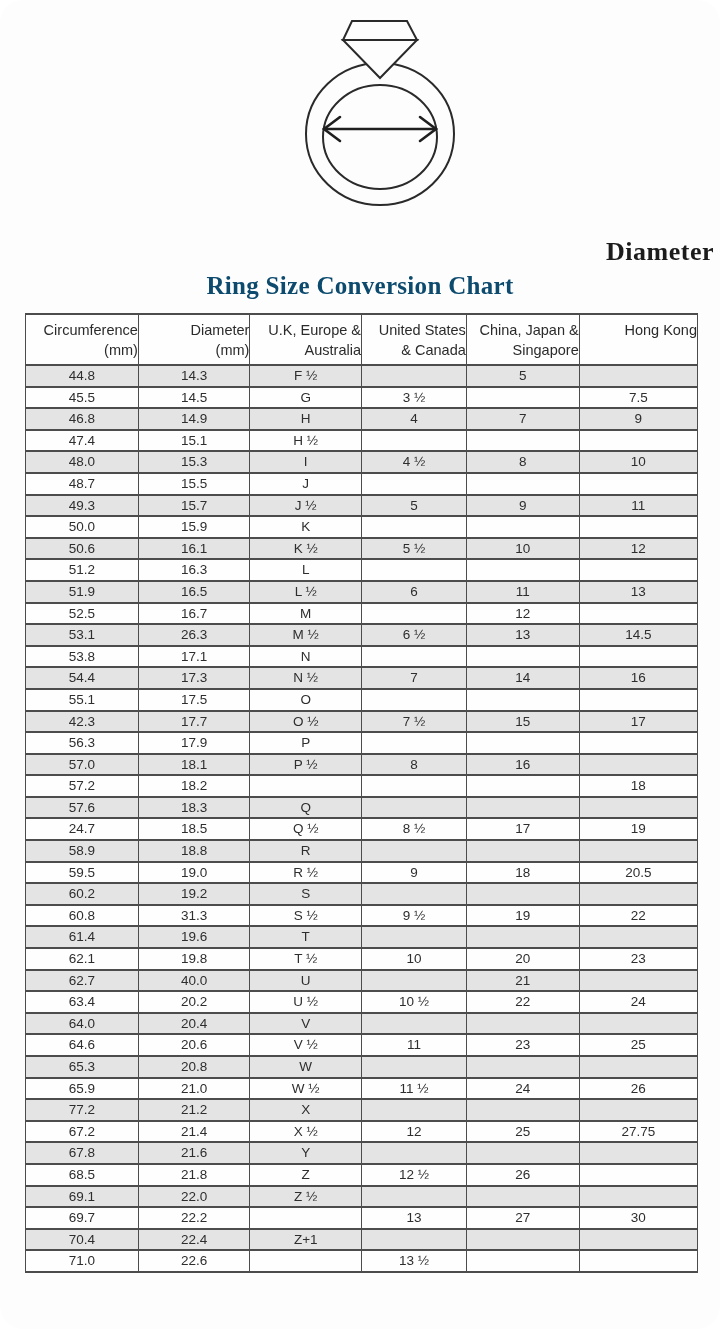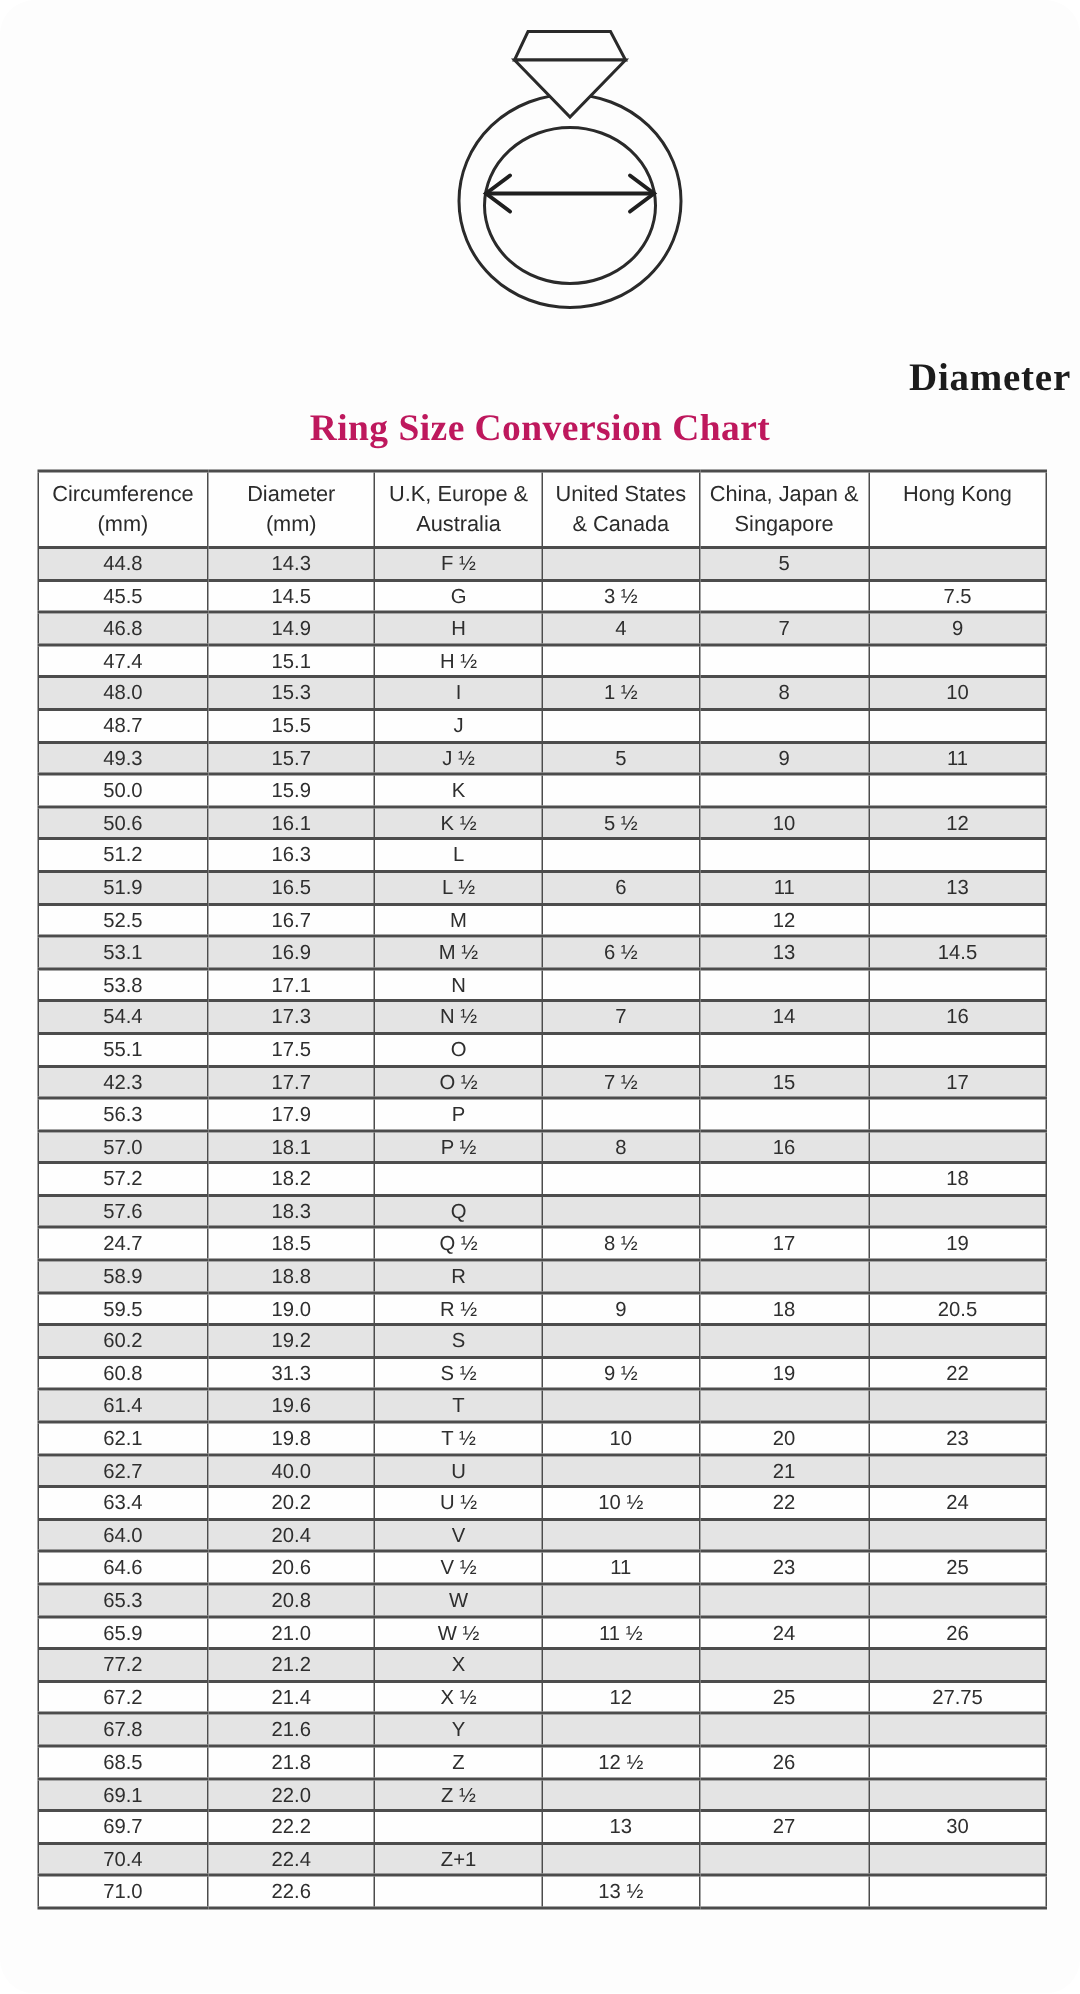--- a/index.html
+++ b/index.html
@@ -38,21 +38,21 @@
   .chart-title {
     position: absolute;
     top: 272px;
     left: 0;
     width: 720px;
     margin: 0;
     text-align: center;
     font-family: "Liberation Serif", serif;
     font-weight: bold;
     font-size: 25px;
-    color: #be185d;
+    color: #0c4a6e;
     letter-spacing: 0.3px;
   }
   table.ring-table {
     position: absolute;
     left: 25px;
     top: 313px;
     width: 673px;
     border-collapse: collapse;
     table-layout: fixed;
     background: #fefefe;
@@ -75,20 +75,21 @@
   }
   table.ring-table th {
     height: 44px;
     vertical-align: top;
     font-weight: normal;
     font-size: 14.5px;
     color: #2b2b2b;
     padding-top: 5px;
     line-height: 20px;
     background: #fefefe;
+    text-align: right;
   }
   table.ring-table td {
     height: 19.6px;
     font-size: 13.5px;
     color: #2e2e2e;
     line-height: 19.6px;
   }
   table.ring-table tbody tr:nth-child(odd) td { background: #e4e4e4; }
   table.ring-table tbody tr:nth-child(even) td { background: #fefefe; }
 </style>
@@ -188,21 +189,21 @@
           <td>15.1</td>
           <td>H ½</td>
           <td></td>
           <td></td>
           <td></td>
         </tr>
         <tr>
           <td>48.0</td>
           <td>15.3</td>
           <td>I</td>
-          <td>1 ½</td>
+          <td>4 ½</td>
           <td>8</td>
           <td>10</td>
         </tr>
         <tr>
           <td>48.7</td>
           <td>15.5</td>
           <td>J</td>
           <td></td>
           <td></td>
           <td></td>
@@ -250,21 +251,21 @@
         <tr>
           <td>52.5</td>
           <td>16.7</td>
           <td>M</td>
           <td></td>
           <td>12</td>
           <td></td>
         </tr>
         <tr>
           <td>53.1</td>
-          <td>16.9</td>
+          <td>26.3</td>
           <td>M ½</td>
           <td>6 ½</td>
           <td>13</td>
           <td>14.5</td>
         </tr>
         <tr>
           <td>53.8</td>
           <td>17.1</td>
           <td>N</td>
           <td></td>

